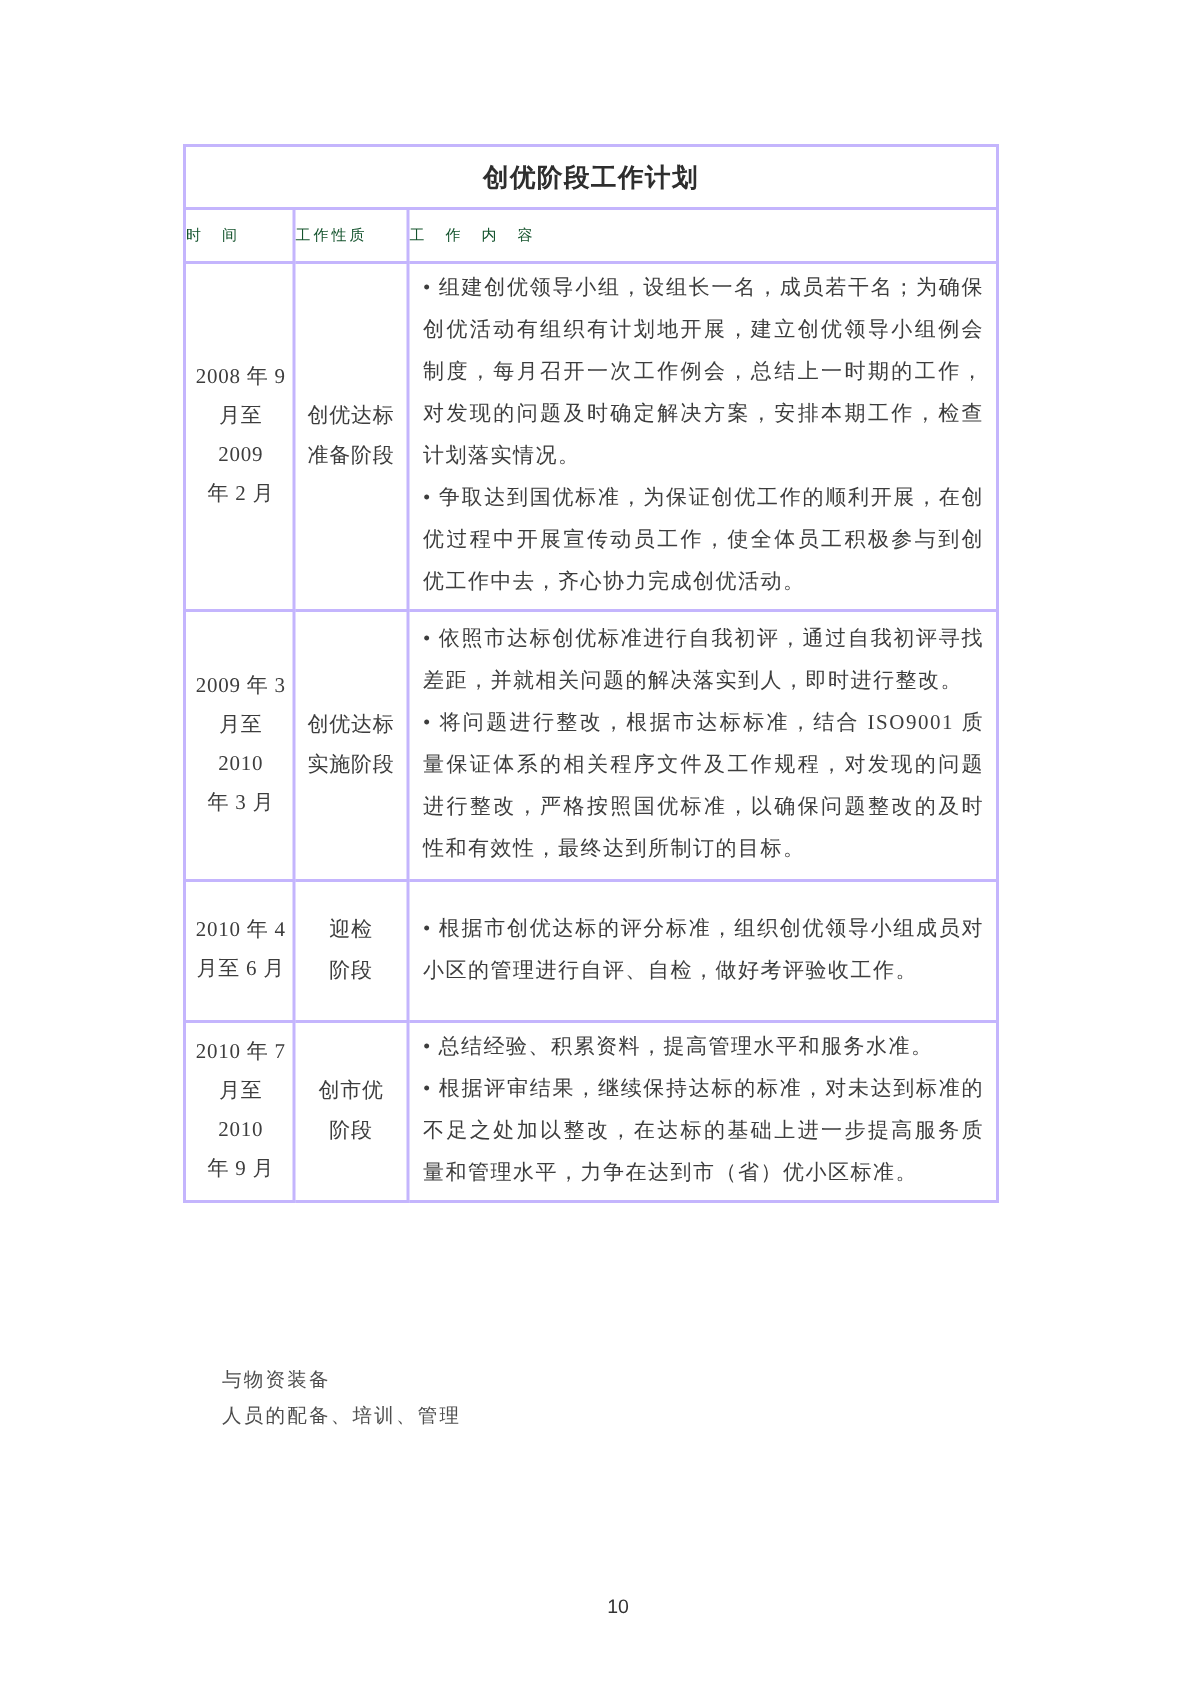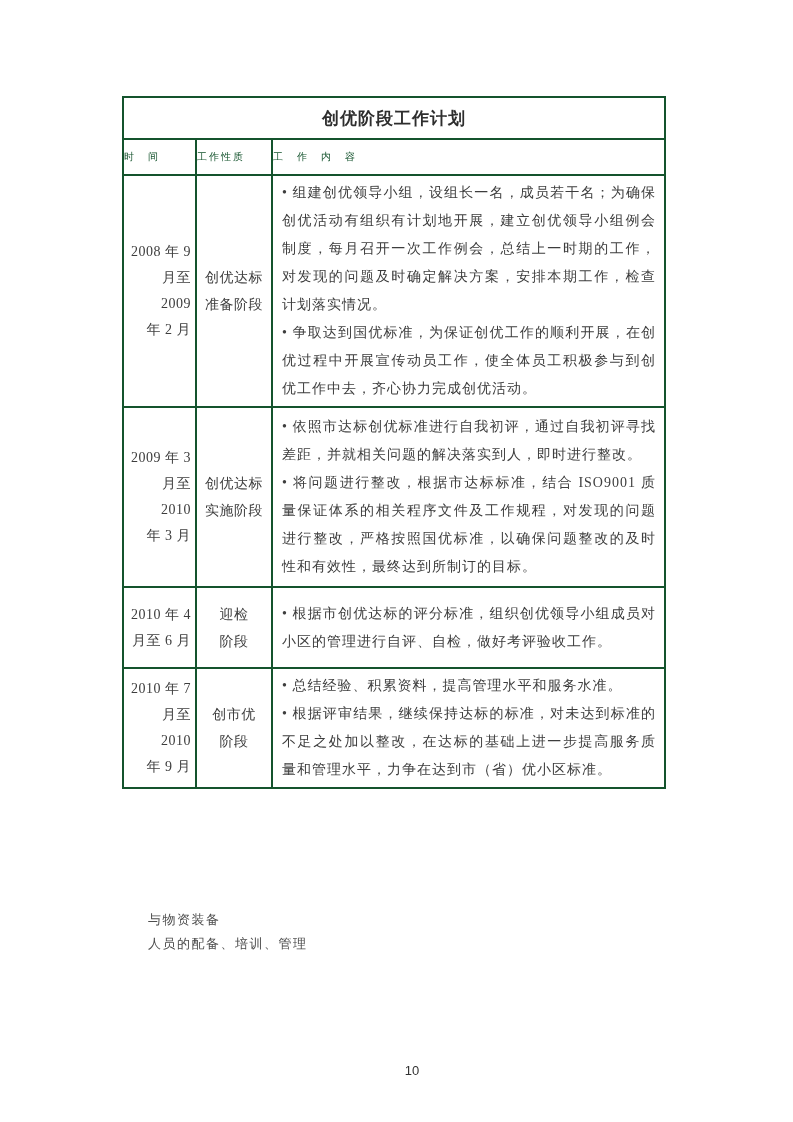--- a/index.html
+++ b/index.html
@@ -20,21 +20,21 @@
   }
   table.plan-table {
     position: absolute;
     left: 122px;
     top: 96px;
     width: 542px;
     border-collapse: collapse;
     table-layout: fixed;
   }
   table.plan-table td {
-    border: 2px solid #14532d;
+    border: 2px solid #c4b5fd;
     vertical-align: middle;
   }
   col.c-time    { width: 73px; }
   col.c-nature  { width: 76px; }
   col.c-content { width: 393px; }
 
   tr.title-row td {
     height: 42px;
     text-align: center;
     font-weight: bold;
@@ -45,26 +45,26 @@
   tr.header-row td {
     height: 36px;
     text-align: left;
     font-size: 10px;
     letter-spacing: 2px;
     color: #14532d;
   }
   tr.body-row td { font-size: 14px; }
   tr.row-0 { height: 225px; }
   tr.row-1 { height: 180px; }
-  tr.row-2 { height: 81px;  }
+  tr.row-2 { height: 94px;  }
   tr.row-3 { height: 120px; }
   tr.row-4 { height: 130px; }
 
   td.time-cell {
-    text-align: right;
+    text-align: center;
     padding: 2px 4px 2px 6px;
     line-height: 26px;
     letter-spacing: 0.5px;
     color: #3d3d3d;
   }
   td.nature-cell {
     text-align: center;
     line-height: 27px;
     letter-spacing: 0.5px;
     color: #3d3d3d;

